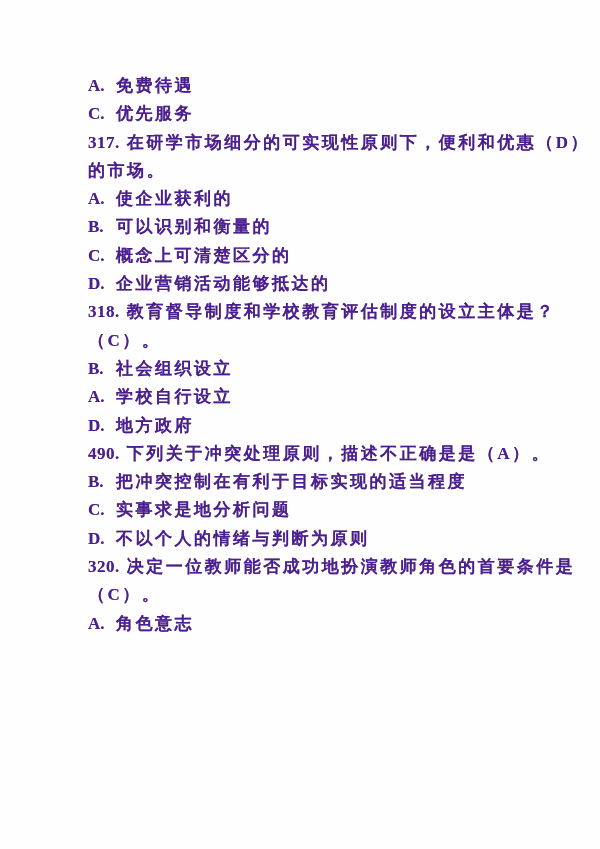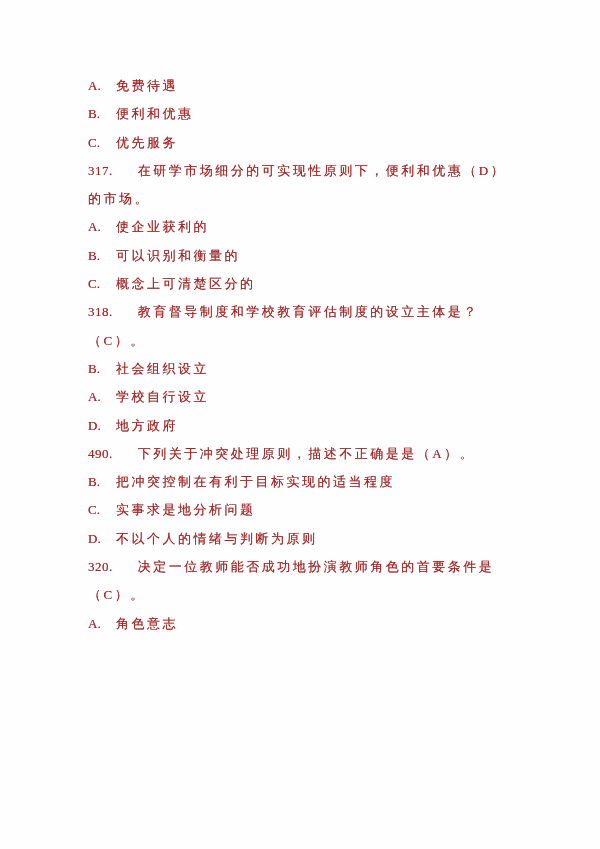--- a/index.html
+++ b/index.html
@@ -13,71 +13,72 @@
     height: 849px;
     background: #fefefe;
     overflow: hidden;
     font-family: "Liberation Serif", "DejaVu Serif", serif;
   }
   .content {
     position: absolute;
     left: 88px;
     top: 72px;
     width: 470px;
-    color: #b91c1c;
-    font-size: 13px;
+    color: #4c1d95;
+    font-size: 17px;
     letter-spacing: 2.5px;
     text-shadow: 0 0 0.4px rgba(40,40,40,0.55);
+    font-weight: bold;
   }
   .line {
     height: 28.3px;
     line-height: 28.3px;
     white-space: nowrap;
   }
   .opt-label {
     display: inline-block;
     width: 28px;
     letter-spacing: 0;
   }
   .q-num {
     display: inline-block;
-    margin-right: 25px;
+    margin-right: 7px;
     letter-spacing: 0.5px;
   }
 </style>
 </head>
 <body>
 
 <div class="page">
   <div class="content">
 
     <div class="line option">
       <span class="opt-label">A.</span><span class="opt-text">免费待遇</span>
-    </div>
-    <div class="line option">
-      <span class="opt-label">B.</span><span class="opt-text">便利和优惠</span>
     </div>
     <div class="line option">
       <span class="opt-label">C.</span><span class="opt-text">优先服务</span>
     </div>
 
     <div class="line stem">
       <span class="q-num">317.</span><span>在研学市场细分的可实现性原则下，便利和优惠（D）</span>
     </div>
     <div class="line stem">
       <span>的市场。</span>
     </div>
     <div class="line option">
       <span class="opt-label">A.</span><span class="opt-text">使企业获利的</span>
     </div>
     <div class="line option">
       <span class="opt-label">B.</span><span class="opt-text">可以识别和衡量的</span>
     </div>
     <div class="line option">
       <span class="opt-label">C.</span><span class="opt-text">概念上可清楚区分的</span>
+    </div>
+    <div class="line option">
+      <span class="opt-label">D.</span><span class="opt-text">企业营销活动能够抵达的</span>
     </div>
 
     <div class="line stem">
       <span class="q-num">318.</span><span>教育督导制度和学校教育评估制度的设立主体是？</span>
     </div>
     <div class="line stem">
       <span>（C）。</span>
     </div>
     <div class="line option">
       <span class="opt-label">B.</span><span class="opt-text">社会组织设立</span>

